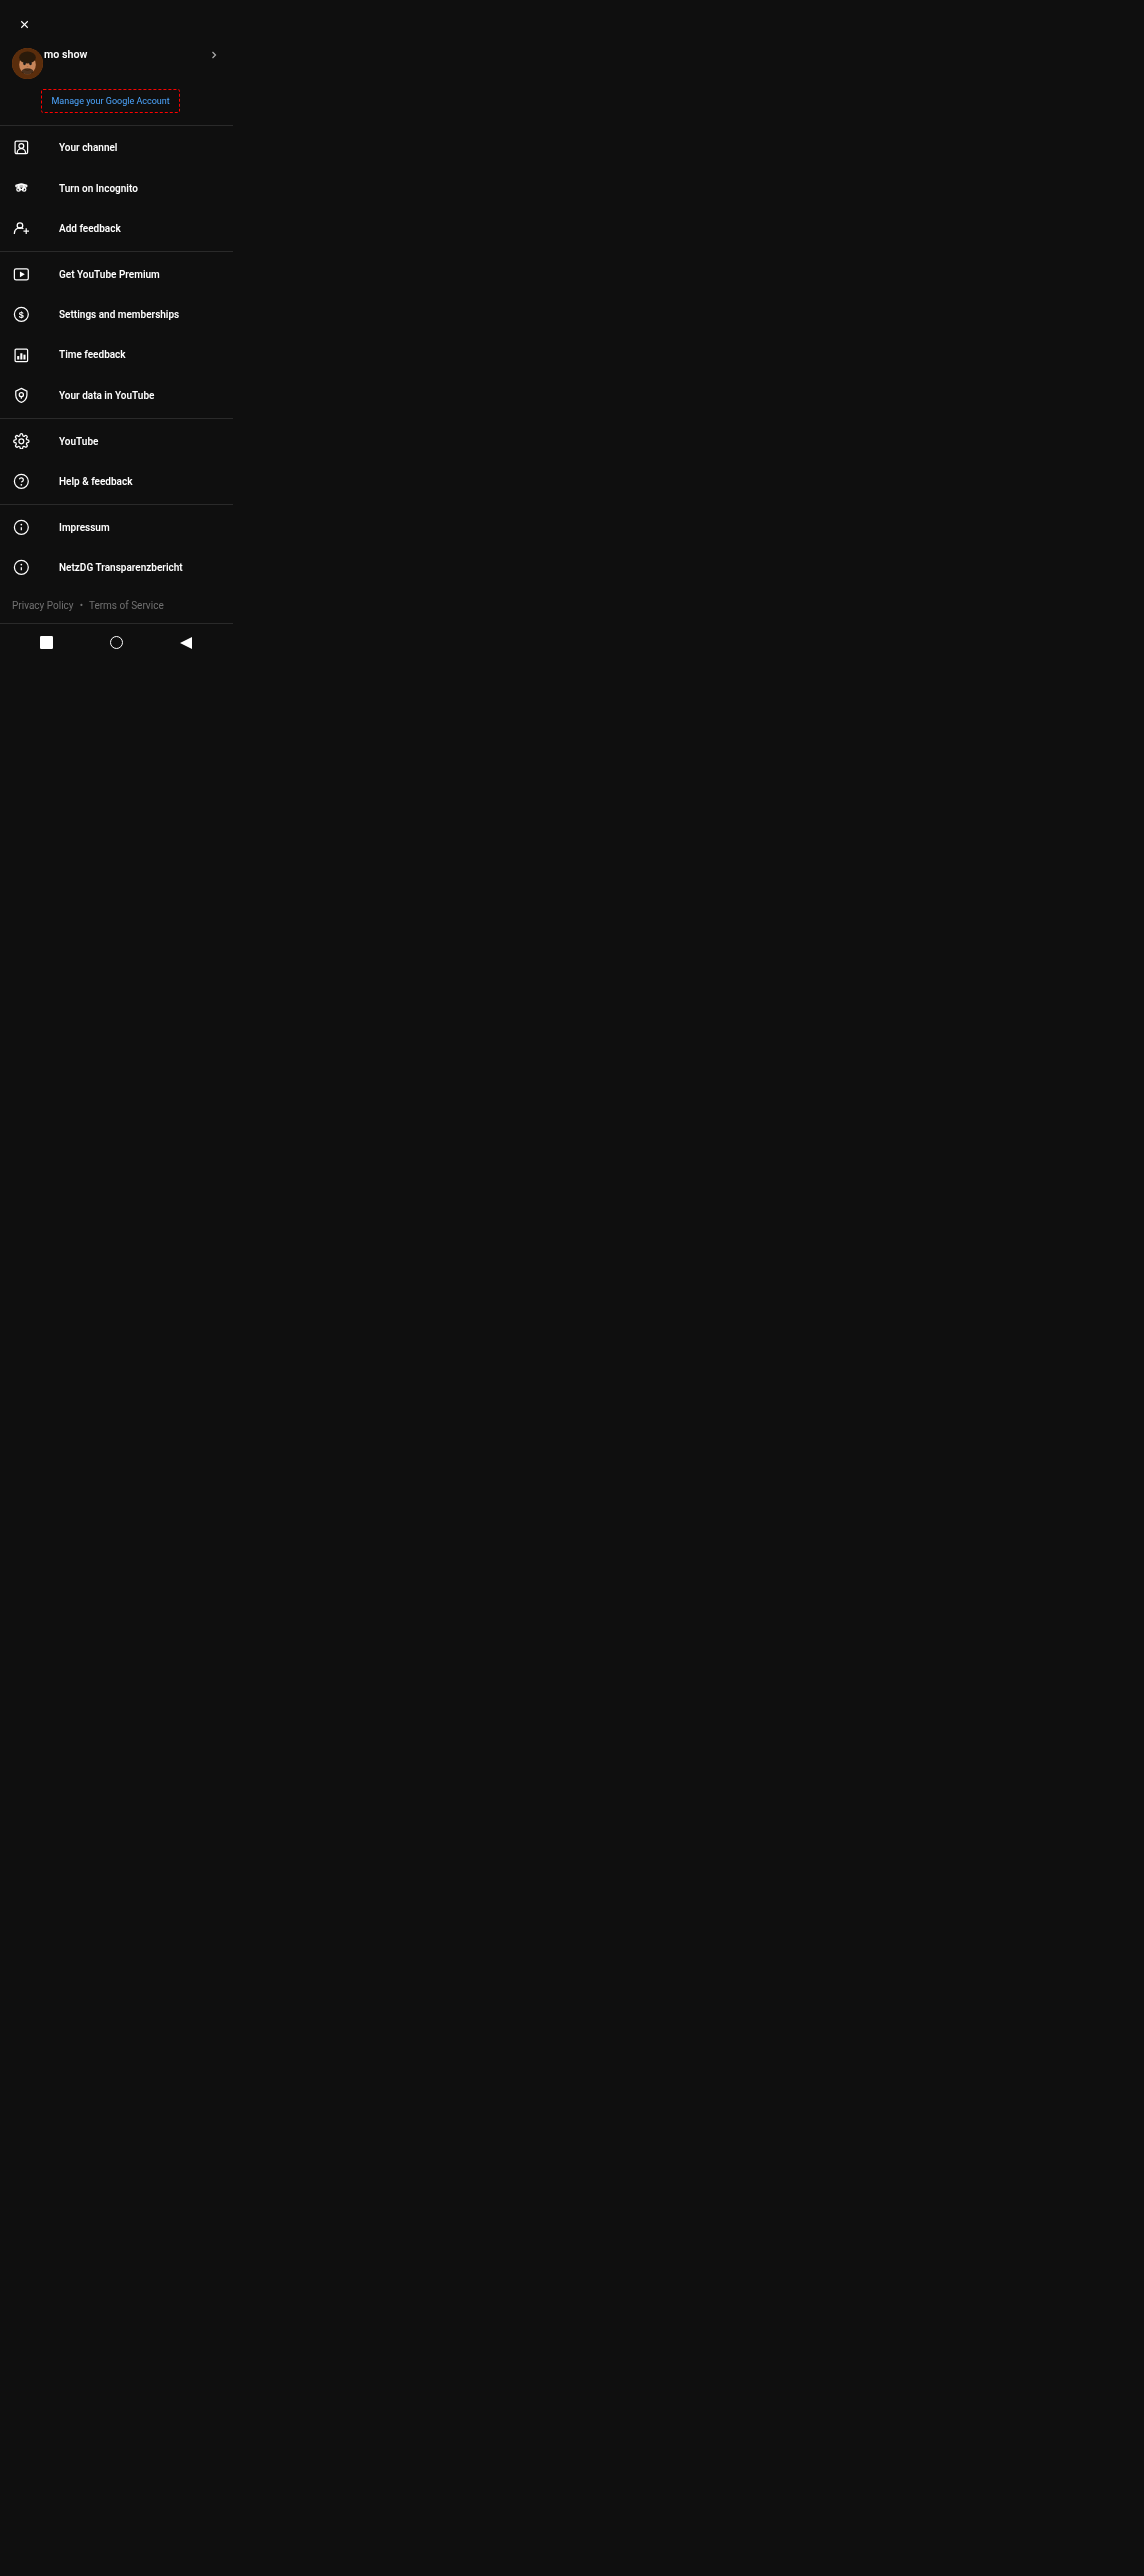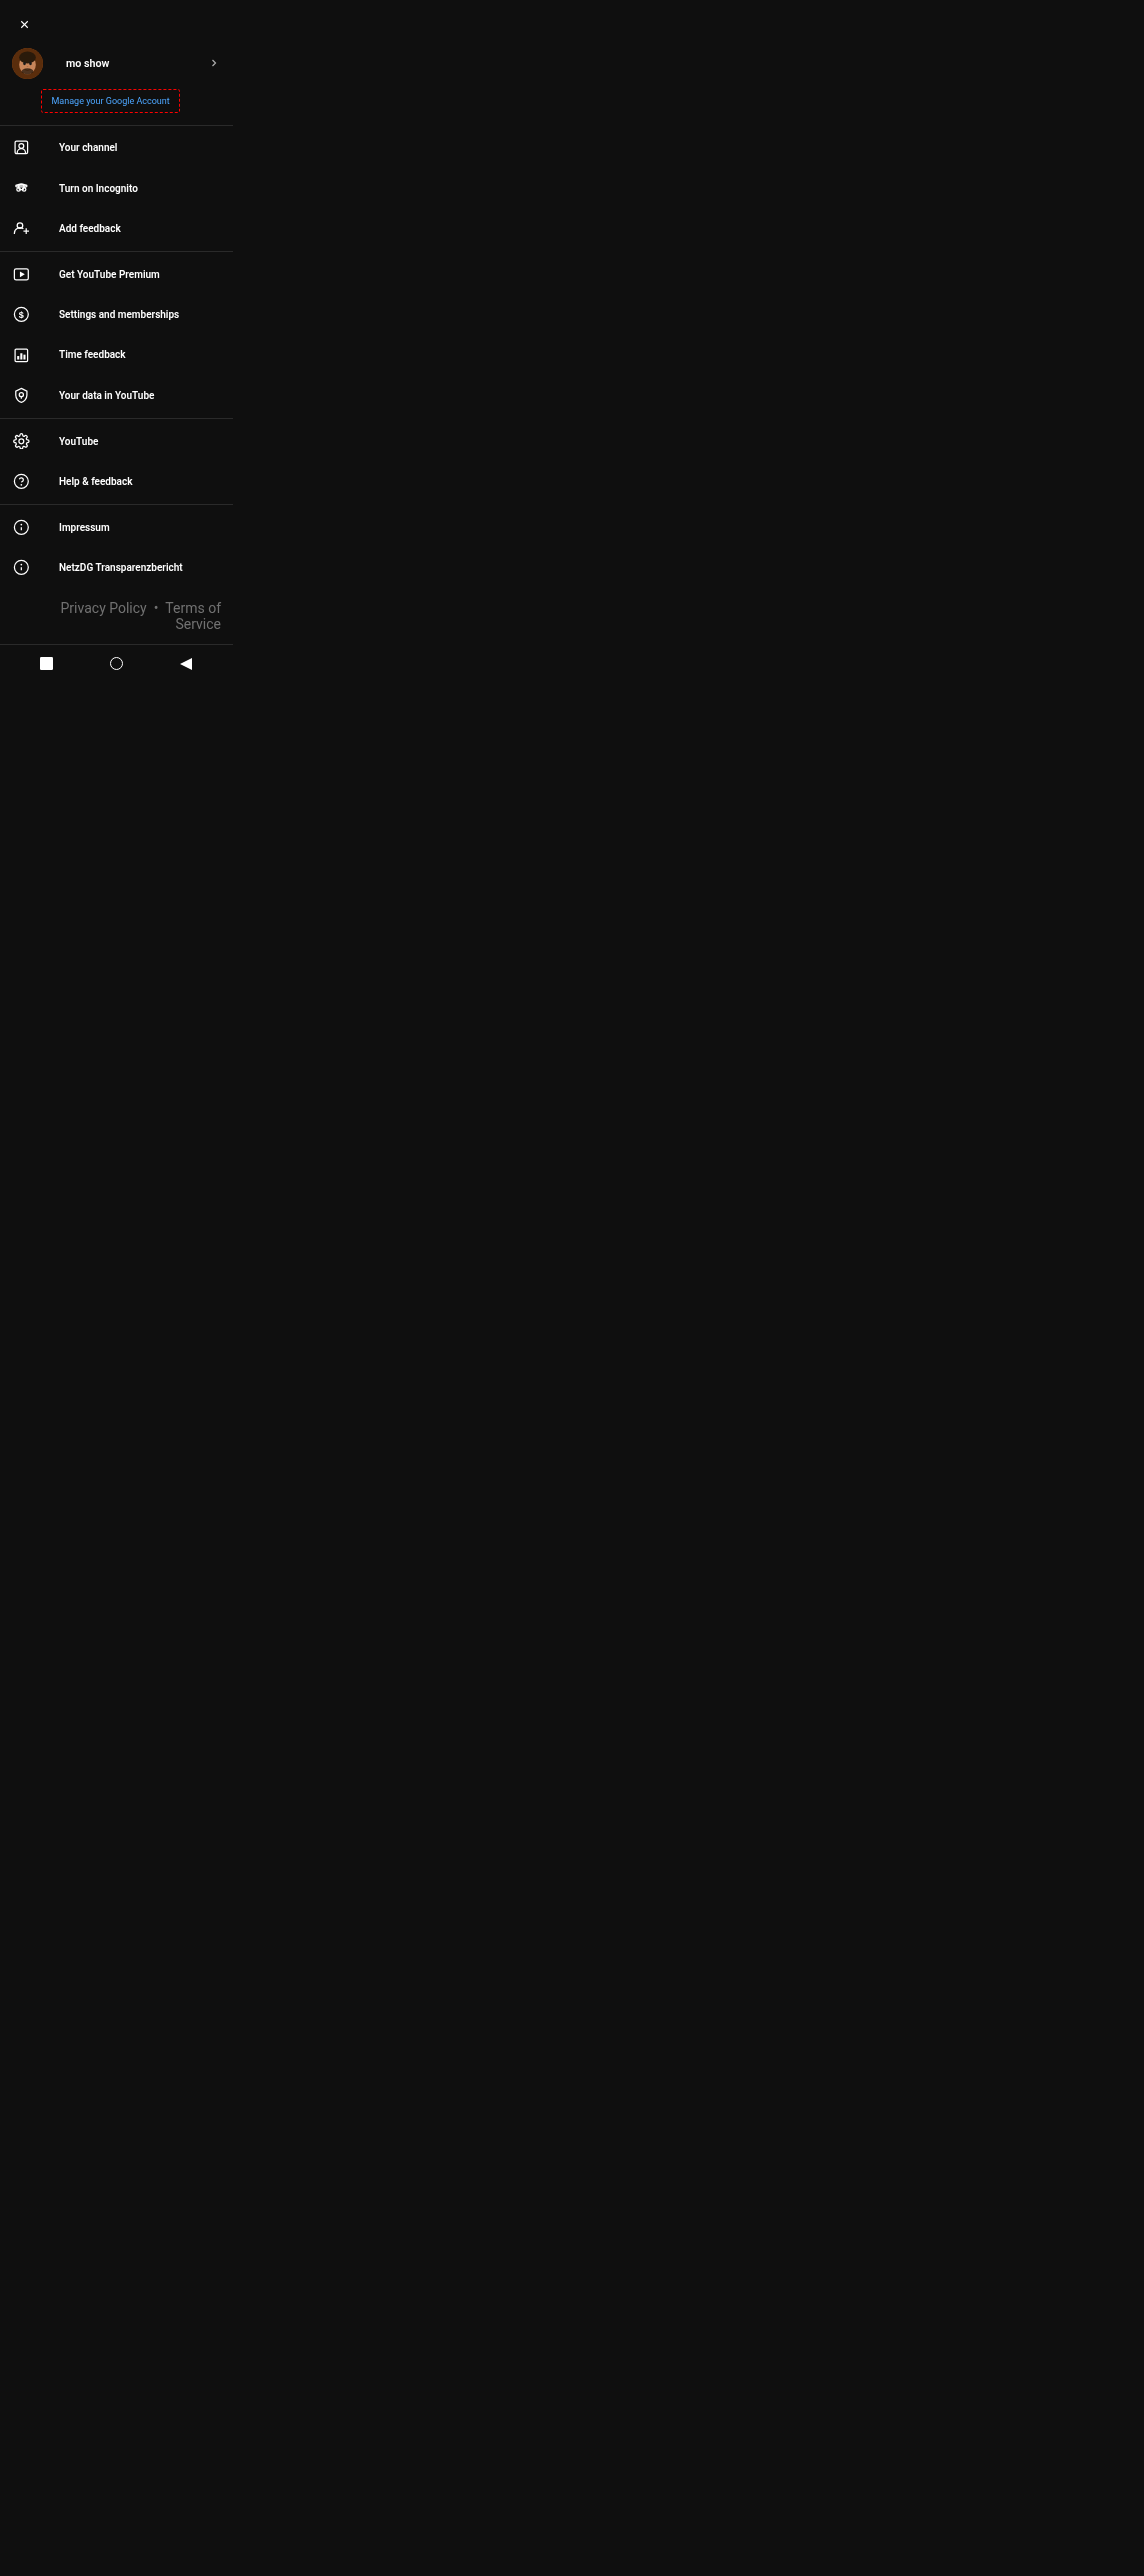--- a/index.html
+++ b/index.html
@@ -35,22 +35,22 @@
     .close-icon-wrap svg {
       width: 13px;
       height: 13px;
       stroke: #ffffff;
       stroke-width: 2;
     }
 
     .profile-section {
       padding: 6px 12px 9.5px 12px;
       display: flex;
-      align-items: center;
-      gap: 23px;
+      align-items: flex-start;
+      gap: 1px;
     }
 
     .avatar {
       width: 31px;
       height: 31px;
       border-radius: 50%;
       background: #8B4513;
       overflow: hidden;
       flex-shrink: 0;
       display: flex;
@@ -132,25 +132,24 @@
       font-size: 10px;
       font-weight: 600;
       color: #ffffff;
     }
 
     .section-group {
       margin: 0;
     }
 
     .footer-links {
-      text-align: right;
+      text-align: left;
       padding: 12px 12px;
       color: #717171;
-      font-size: 14px;
-      margin-left: 32px;
+      font-size: 10px;
     }
 
     .footer-links span {
       color: #717171;
     }
 
     .nav-bar {
       display: flex;
       align-items: center;
       justify-content: space-around;

